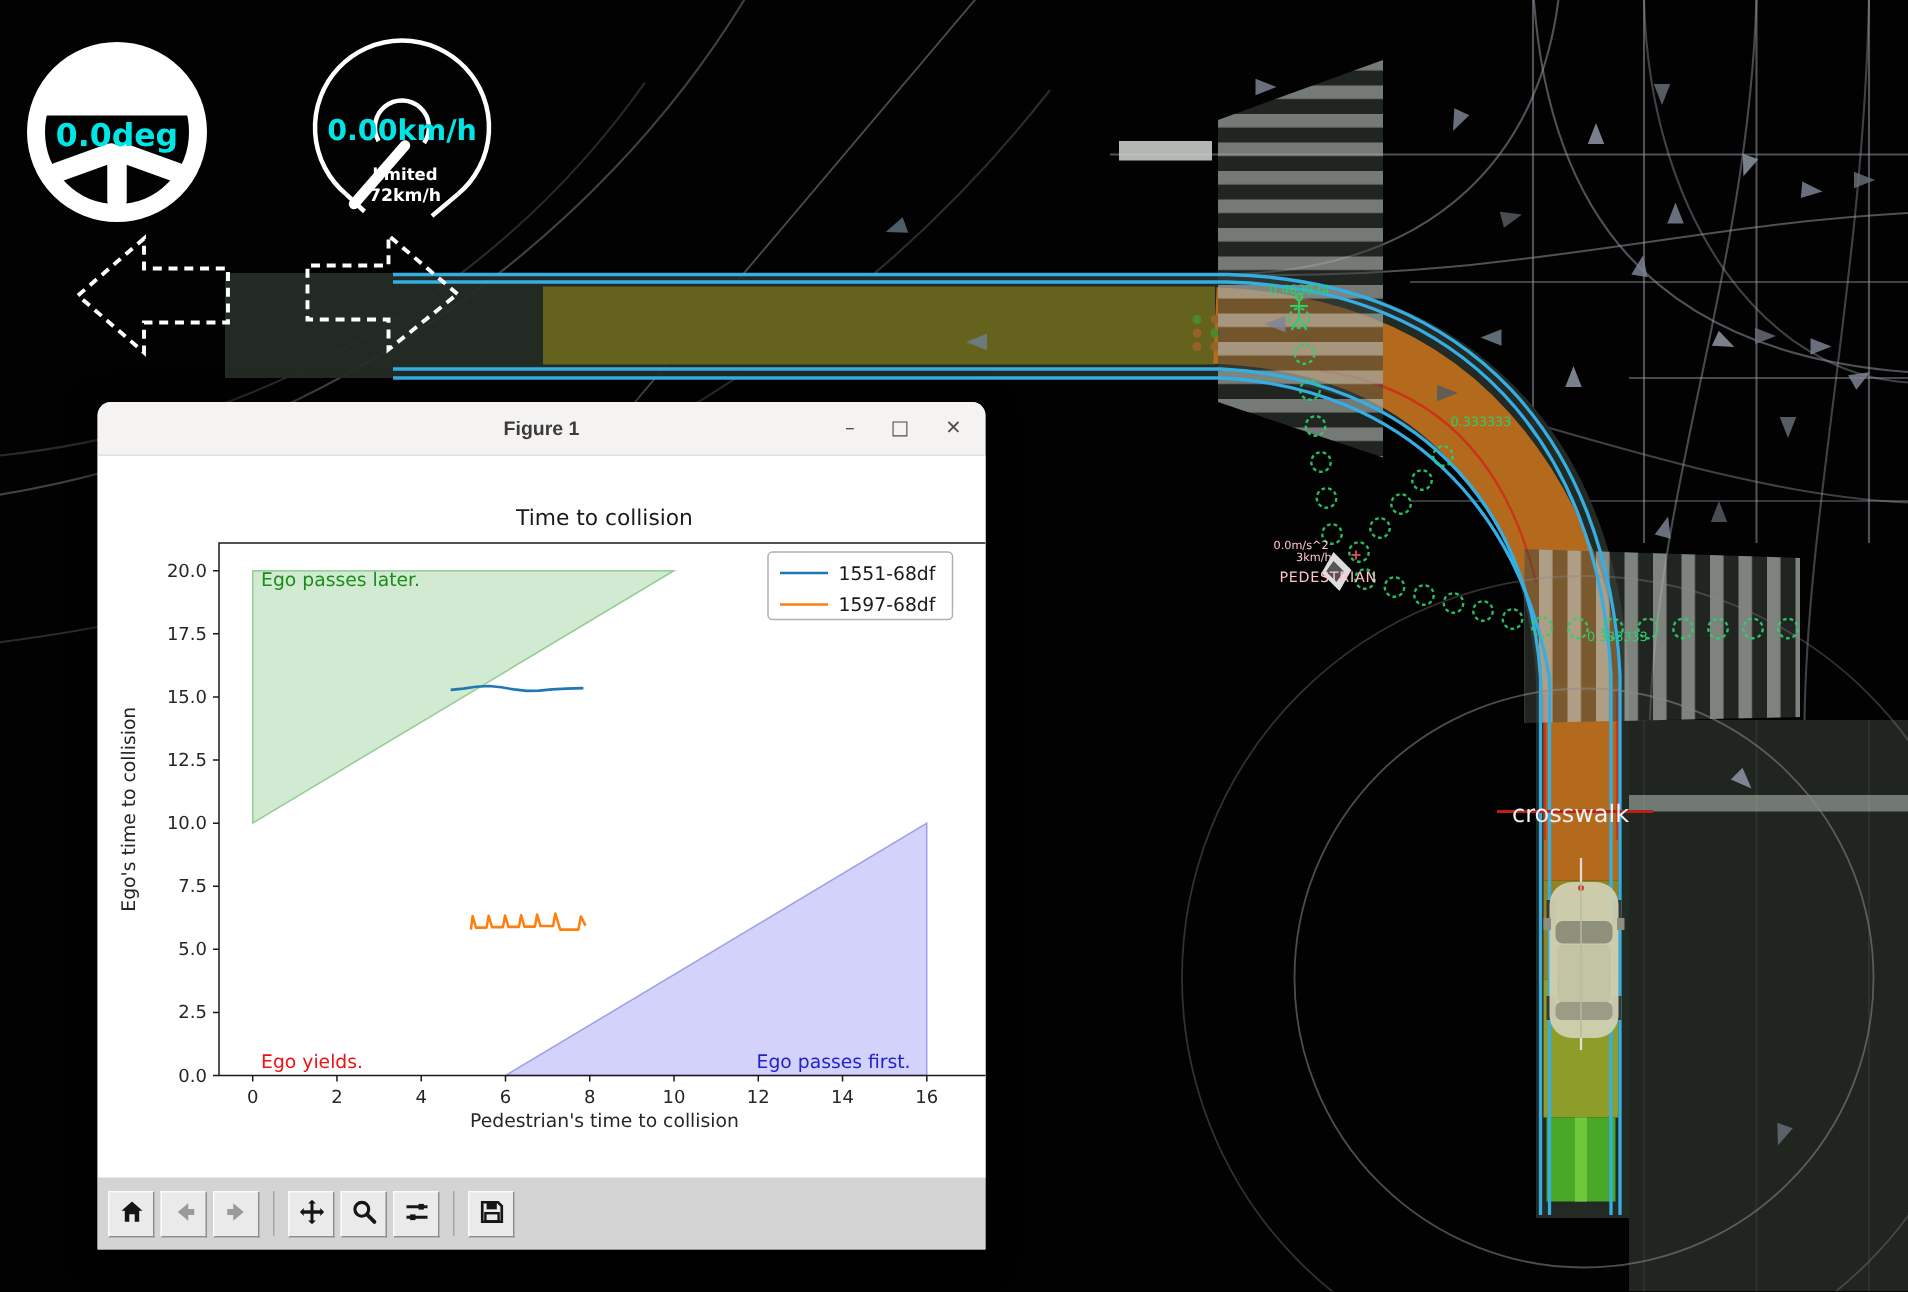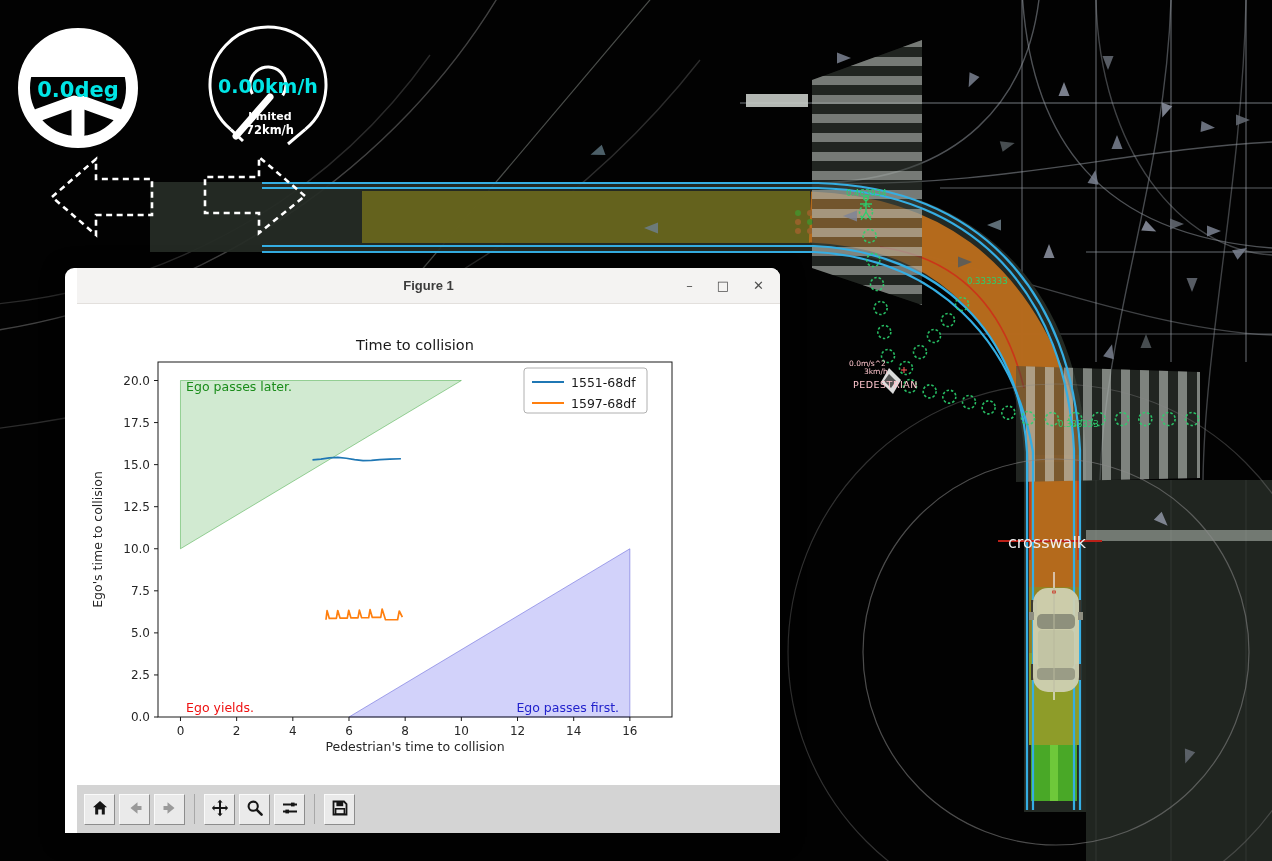--- a/index.html
+++ b/index.html
@@ -1,23 +1,23 @@
 <!DOCTYPE html>
 <html><head>
 <meta charset="utf-8">
 <style>
   html,body{margin:0;padding:0;background:#000;width:1272px;height:861px;overflow:hidden;
     font-family:"DejaVu Sans",sans-serif;}
   #stage{position:relative;width:1272px;height:861px;background:#020202;}
   #scene-svg{position:absolute;left:0;top:0;}
 
   
-  #figure-window{position:absolute;left:65px;top:268px;width:703px;height:565px;
+  #figure-window{position:absolute;left:65px;top:268px;width:592px;height:565px;
     background:#fff;border-radius:9px 9px 0 0;overflow:hidden;
-    box-shadow:0 4px 22px rgba(0,0,0,.65);padding-left:12px;}
+    box-shadow:0 4px 22px rgba(0,0,0,.65);}
   .titlebar{height:35px;background:#f4f3f2;border-bottom:1px solid #e3e0dd;
     position:relative;display:flex;align-items:center;justify-content:center;}
   .titlebar .title{font:bold 13px "Liberation Sans",sans-serif;color:#3c3c3c;}
   .win-controls{position:absolute;right:16px;top:0;height:100%;display:flex;align-items:center;gap:24px;}
   .win-btn{font:13px "DejaVu Sans",sans-serif;color:#4f4f4f;background:none;border:none;
     padding:0;line-height:1;cursor:default;}
   .canvas-area{width:640px;height:481px;background:#ffffff;}
   .mpl-toolbar{height:48px;background:#d4d4d4;display:flex;align-items:center;padding:0 7px;gap:4px;}
   .tbtn{width:31px;height:31px;background:#eaeaea;display:flex;align-items:center;justify-content:center;
     border:1px solid;border-color:#fafafa #8d8d8d #8d8d8d #fafafa;padding:0;}

